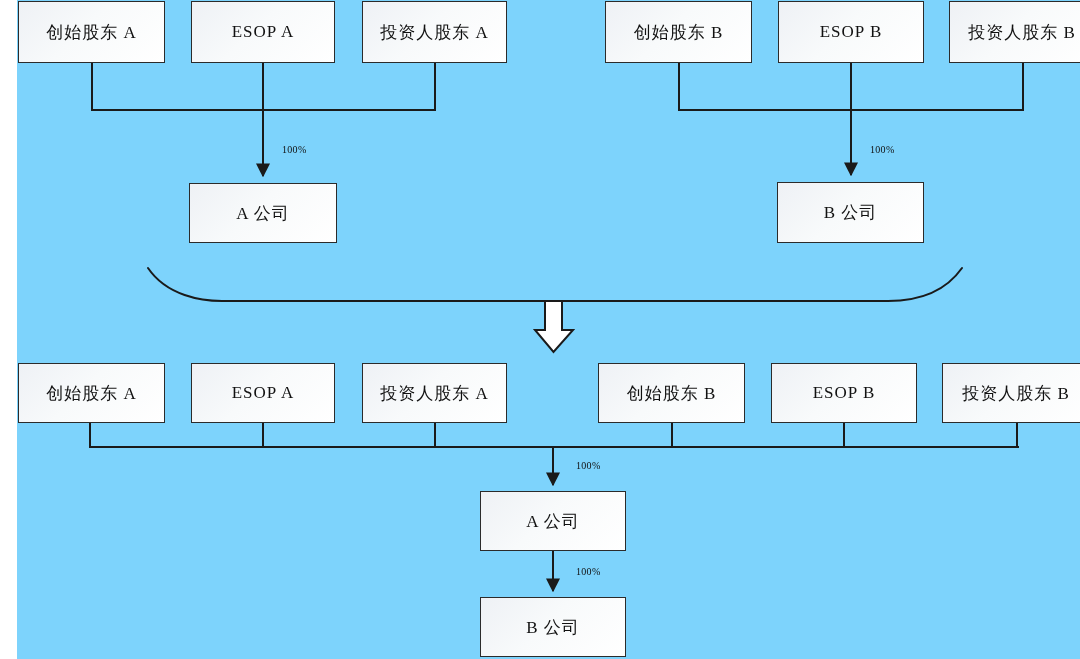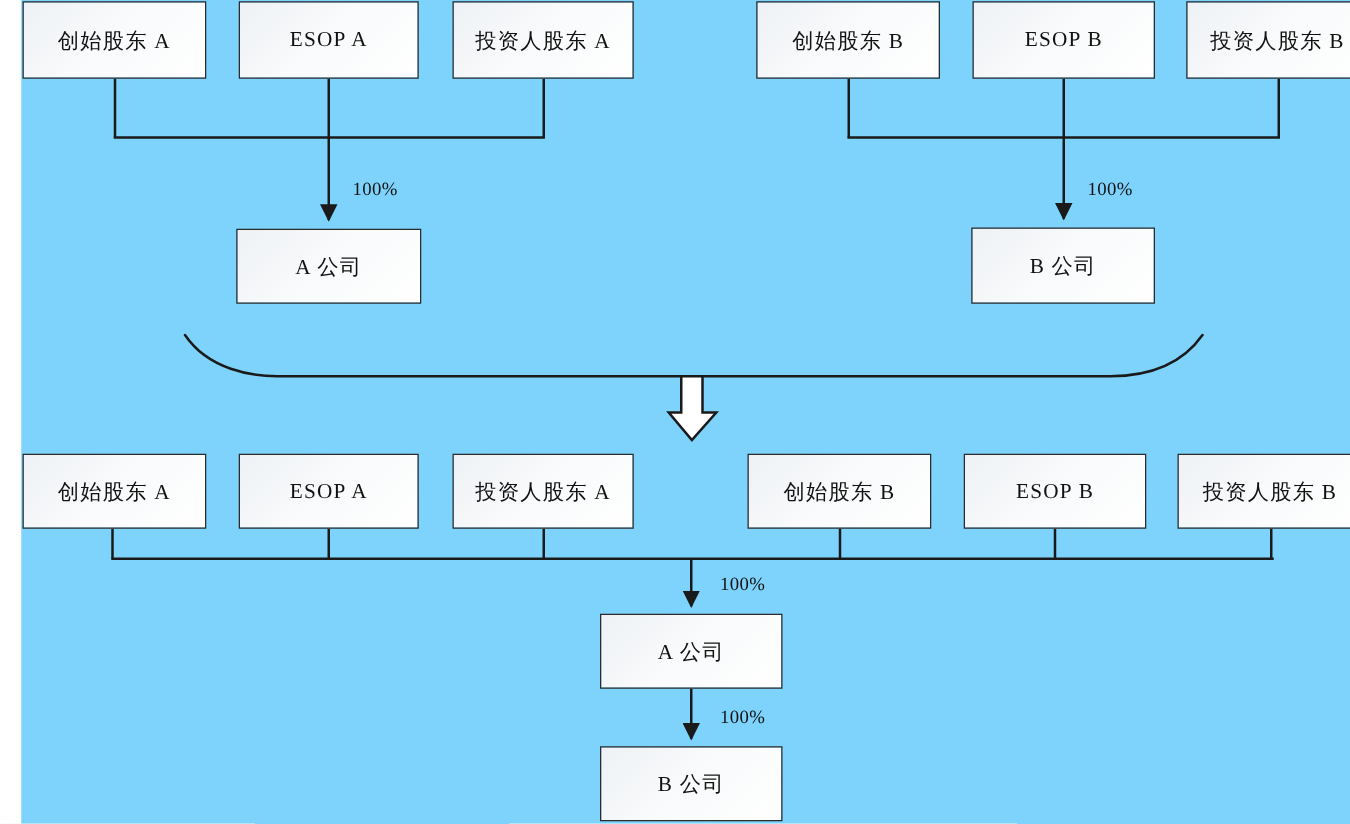--- a/index.html
+++ b/index.html
@@ -33,21 +33,21 @@
     display: flex;
     align-items: center;
     justify-content: center;
     font-size: 17px;
     color: #111111;
     letter-spacing: 1px;
     white-space: nowrap;
   }
   .pct {
     position: absolute;
-    font-size: 15px;
+    font-size: 10px;
     color: #111111;
     white-space: nowrap;
     letter-spacing: 0.3px;
   }
 </style>
 </head>
 <body>
 
 <div id="canvas">
 

